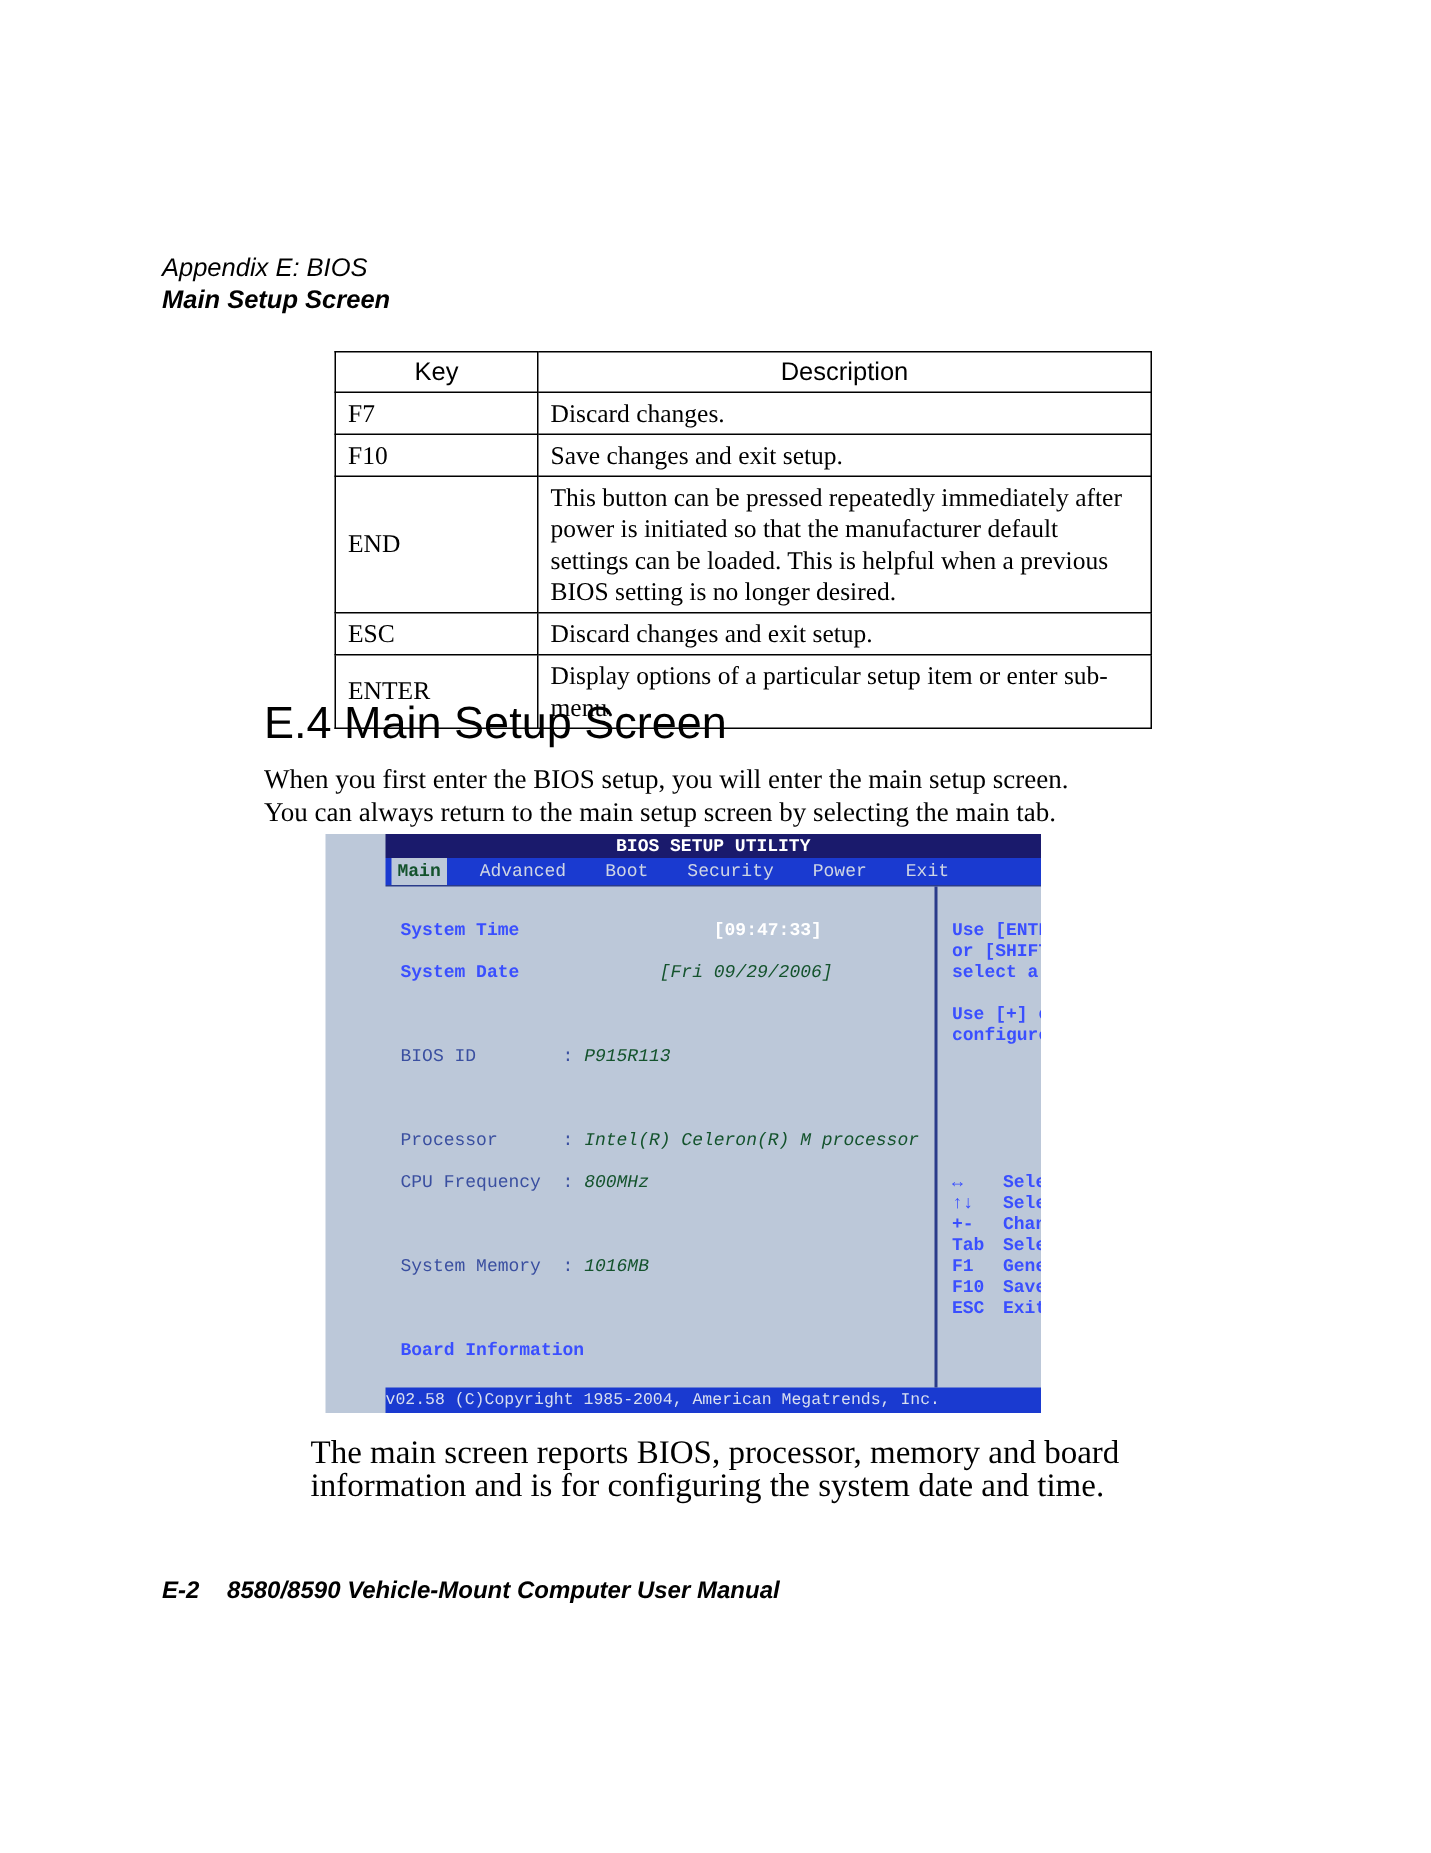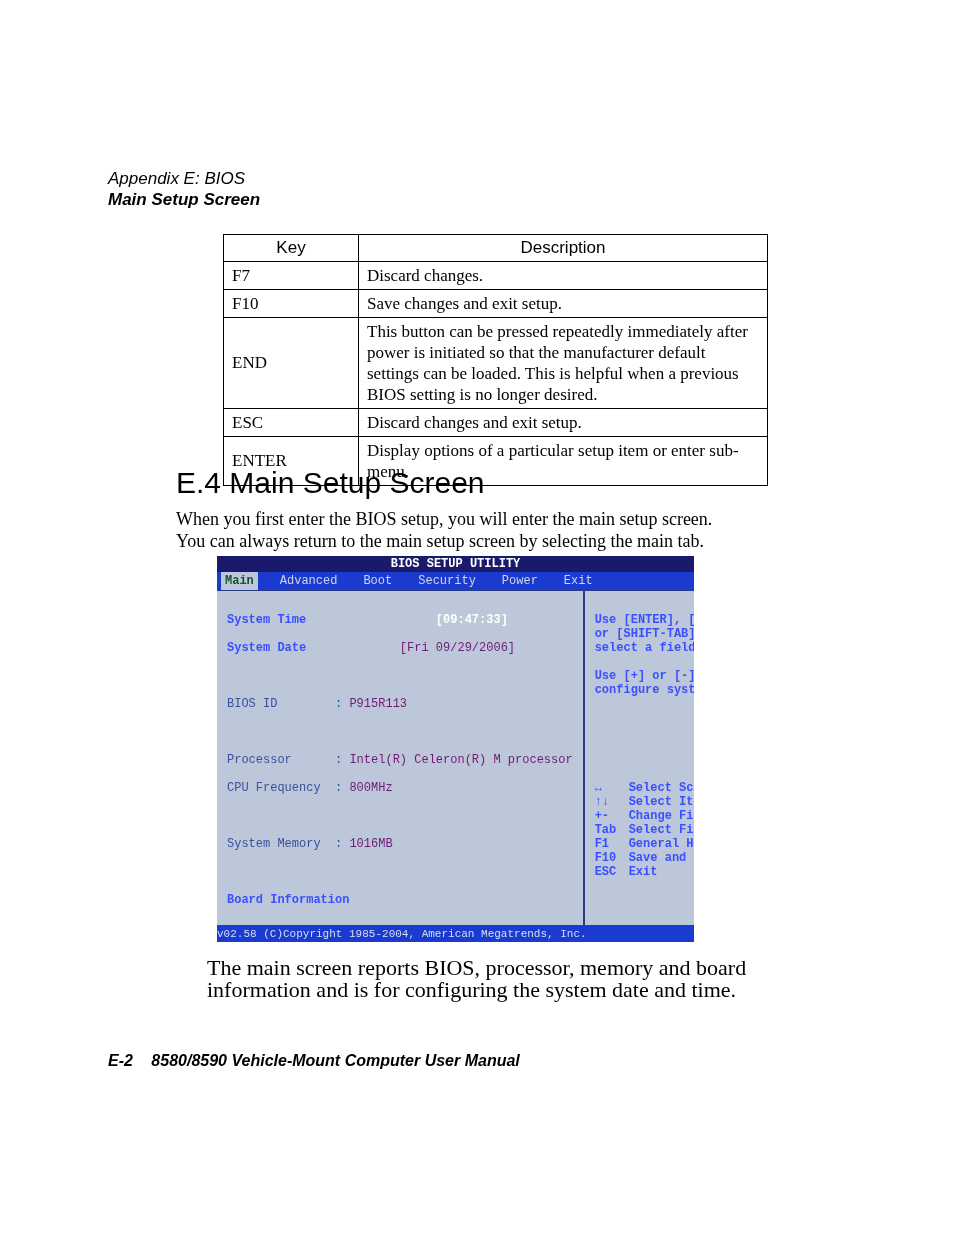--- a/index.html
+++ b/index.html
@@ -92,20 +92,21 @@
     top: 556px;
     left: 217px;
     width: 477px;
     height: 386px;
     background: #bcc8d9;
     font-family: "Courier New", monospace;
     font-size: 12px;
     line-height: 14px;
     box-sizing: border-box;
     overflow: hidden;
+    padding-left: 40px;
   }
   .bios-title {
     background: #1a1a6c;
     color: #ffffff;
     text-align: center;
     font-weight: bold;
     font-size: 12px;
     height: 16px;
     line-height: 16px;
   }
@@ -135,21 +136,21 @@
   .bios-left {
     flex: 1 1 auto;
     padding: 8px 10px 6px 10px;
     color: #5b6fa6;
     position: relative;
     border-right: 2px solid #2a3b8a;
     white-space: pre;
   }
   .bios-left .row { display: block; }
   .bios-left .field-label { color: #3a4fa0; }
-  .bios-left .field-val   { color: #701a75; }
+  .bios-left .field-val   { color: #14532d; font-style: italic; }
   .bios-left .active-label { color: #3a4fff; font-weight: bold; }
   .bios-left .active-val  { color: #fff; background: transparent; font-weight: bold; }
   .bios-left .bold-head { color: #3a4fff; font-weight: bold; text-align: right; }
   .bios-right {
     flex: 0 0 160px;
     padding: 8px 8px 6px 10px;
     color: #3a4fff;
     font-weight: bold;
     white-space: pre;
   }

